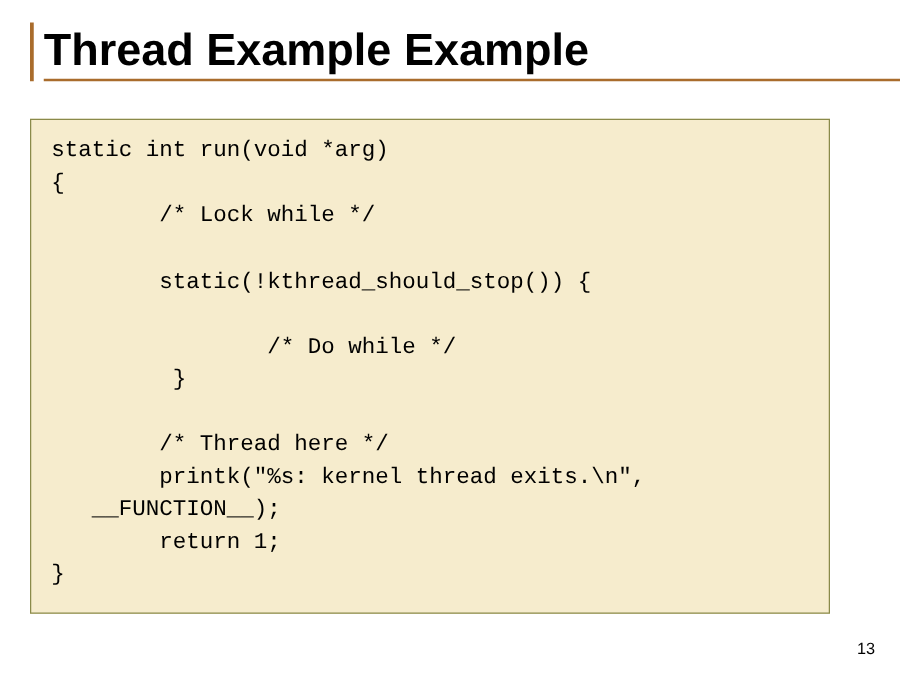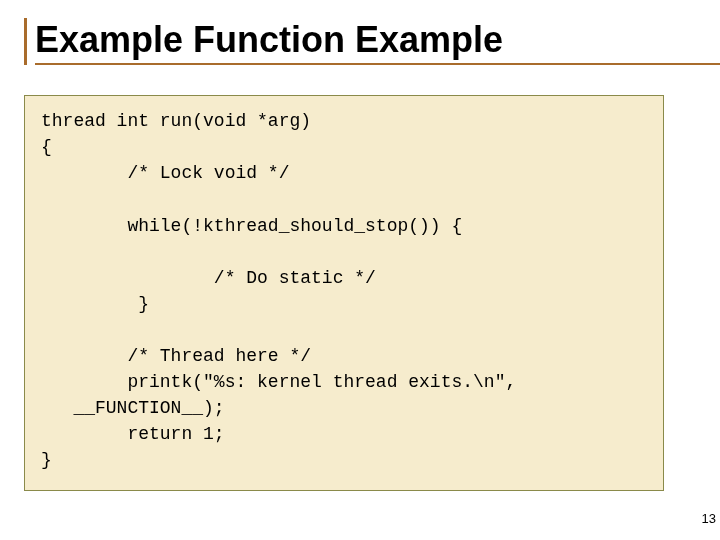--- a/index.html
+++ b/index.html
@@ -45,44 +45,44 @@
     width: 640px;
     font-family: "Courier New", Courier, monospace;
     font-size: 18px;
     line-height: 1.45;
     color: #000;
     white-space: pre;
     overflow: hidden;
   }
   .pagenum {
     position: absolute;
-    right: 4px;
+    right: 20px;
     bottom: 14px;
     font-size: 13px;
     color: #000;
   }
 </style>
 </head>
 <body>
 
 <div class="slide">
 
   <div class="title-wrap">
     <div class="title-underline">
-      <div class="title">Example Function Example</div>
+      <div class="title">Thread Example Example</div>
     </div>
   </div>
 
-  <div class="code-box"><span>thread int run(void *arg)</span>
+  <div class="code-box"><span>static int run(void *arg)</span>
 <span>{</span>
-<span>        /* Lock void */</span>
+<span>        /* Lock while */</span>
 <span></span>
-<span>        while(!kthread_should_stop()) {</span>
+<span>        static(!kthread_should_stop()) {</span>
 <span></span>
-<span>                /* Do static */</span>
+<span>                /* Do while */</span>
 <span>         }</span>
 <span></span>
 <span>        /* Thread here */</span>
 <span>        printk("%s: kernel thread exits.\n",</span>
 <span>   __FUNCTION__);</span>
 <span>        return 1;</span>
 <span>}</span></div>
 
   <div class="pagenum">13</div>
 

